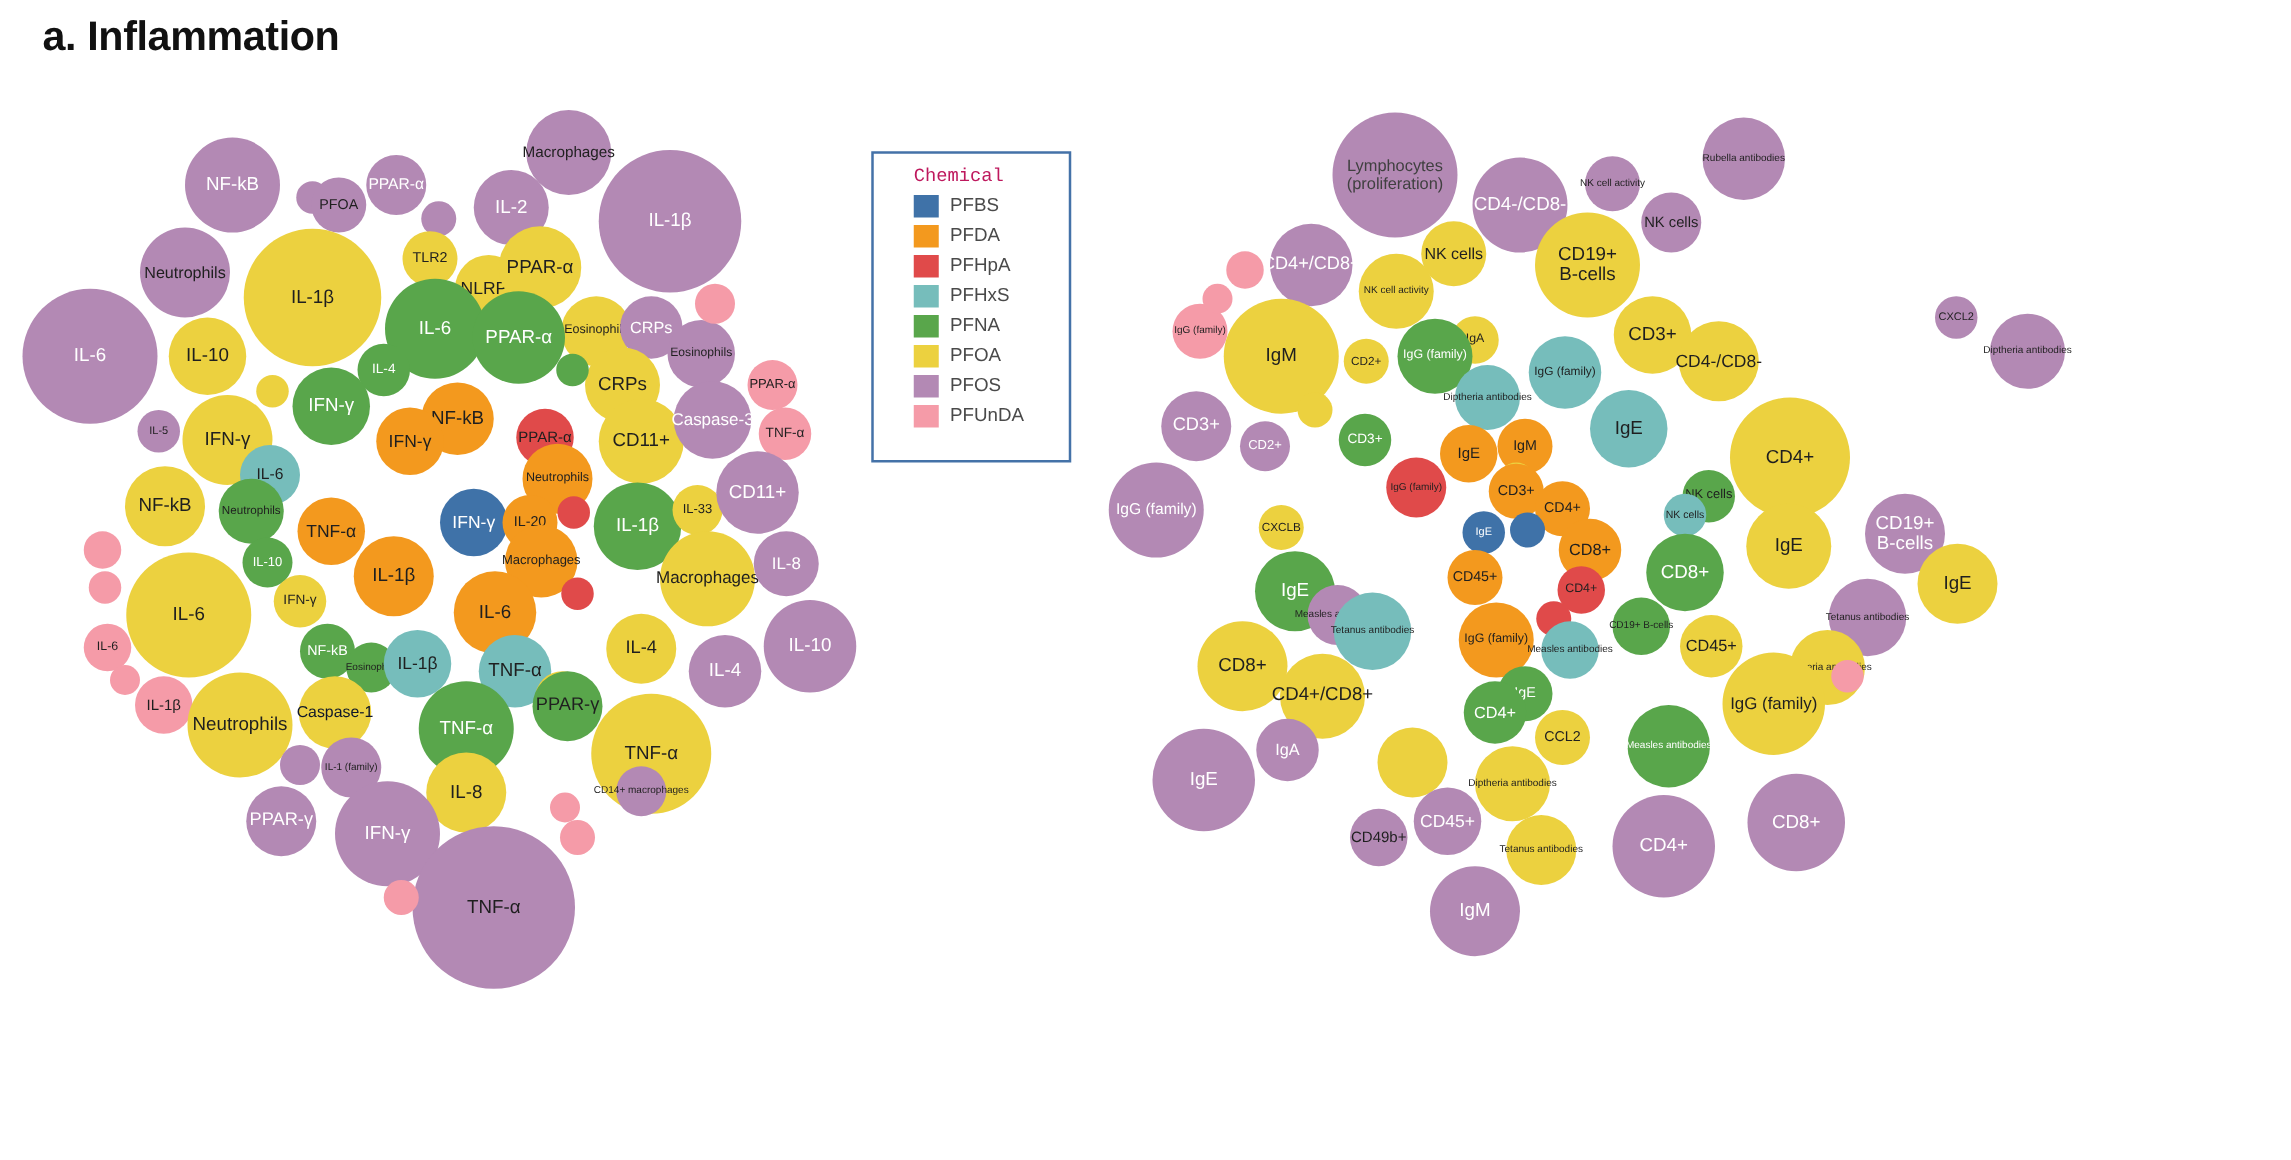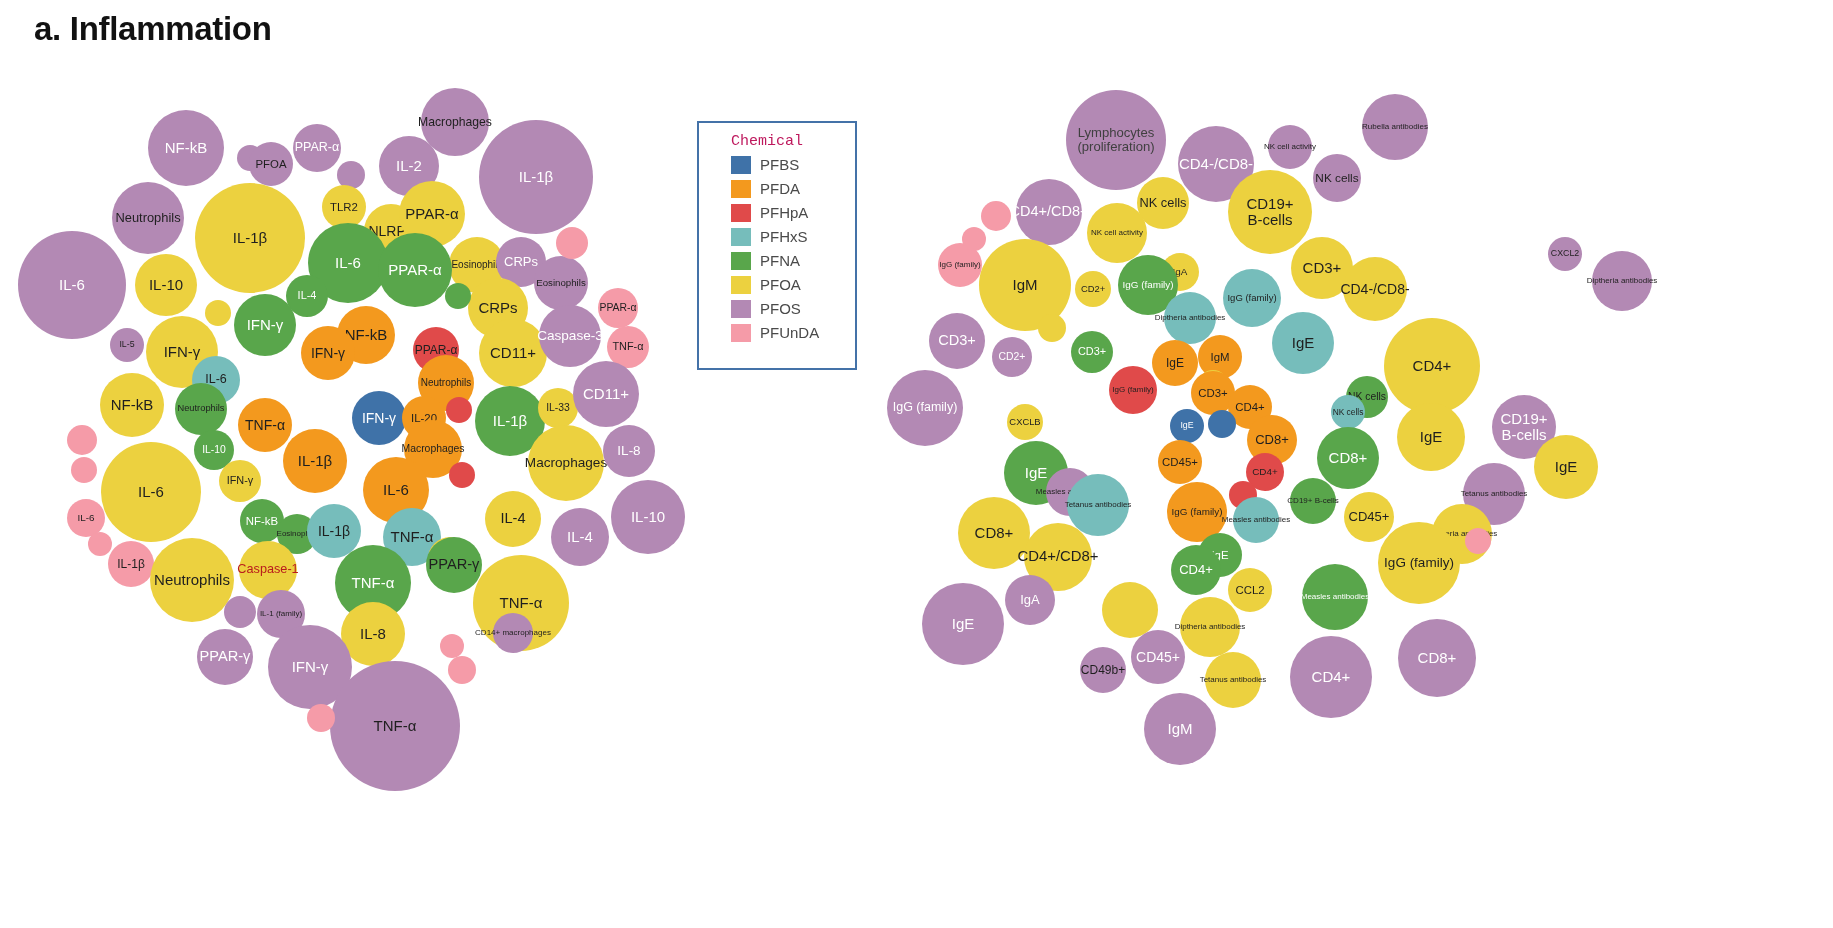--- a/index.html
+++ b/index.html
@@ -218,21 +218,21 @@
       <div class="bubble-label" style="left: 450px; top: 559px; font-size: 11.4px; color: rgb(31, 31, 31);">COX-2</div>
       <div class="bubble" style="left: 485px; top: 491px; width: 56px; height: 56px; background: rgb(236, 209, 63);"></div>
       <div class="bubble-label" style="left: 513px; top: 519px; font-size: 14.6px; color: rgb(31, 31, 31);">IL-4</div>
       <div class="bubble" style="left: 551px; top: 508px; width: 58px; height: 58px; background: rgb(179, 137, 180);"></div>
       <div class="bubble-label" style="left: 580px; top: 537px; font-size: 15px; color: rgb(255, 255, 255);">IL-4</div>
       <div class="bubble" style="left: 611px; top: 480px; width: 74px; height: 74px; background: rgb(179, 137, 180);"></div>
       <div class="bubble-label" style="left: 648px; top: 517px; font-size: 15px; color: rgb(255, 255, 255);">IL-10</div>
       <div class="bubble" style="left: 150px; top: 538px; width: 84px; height: 84px; background: rgb(236, 209, 63);"></div>
       <div class="bubble-label" style="left: 192px; top: 580px; font-size: 15px; color: rgb(31, 31, 31);">Neutrophils</div>
       <div class="bubble" style="left: 239px; top: 541px; width: 58px; height: 58px; background: rgb(236, 209, 63);"></div>
-      <div class="bubble-label" style="left: 268px; top: 570px; font-size: 12.7px; color: #b91c1c;">Caspase-1</div>
+      <div class="bubble-label" style="left: 268px; top: 570px; font-size: 12.7px; color: #0f172a;">Caspase-1</div>
       <div class="bubble" style="left: 335px; top: 545px; width: 76px; height: 76px; background: rgb(89, 166, 75);"></div>
       <div class="bubble-label" style="left: 373px; top: 583px; font-size: 15px; color: rgb(255, 255, 255);">TNF-α</div>
       <div class="bubble" style="left: 426px; top: 537px; width: 56px; height: 56px; background: rgb(89, 166, 75);"></div>
       <div class="bubble-label" style="left: 454px; top: 565px; font-size: 14.6px; color: rgb(31, 31, 31);">PPAR-γ</div>
       <div class="bubble" style="left: 257px; top: 590px; width: 48px; height: 48px; background: rgb(179, 137, 180);"></div>
       <div class="bubble-label" style="left: 281px; top: 614px; font-size: 8px; color: rgb(31, 31, 31);">IL-1 (family)</div>
       <div class="bubble" style="left: 224px; top: 596px; width: 32px; height: 32px; background: rgb(179, 137, 180);"></div>
       <div class="bubble" style="left: 473px; top: 555px; width: 96px; height: 96px; background: rgb(236, 209, 63);"></div>
       <div class="bubble-label" style="left: 521px; top: 603px; font-size: 15px; color: rgb(31, 31, 31);">TNF-α</div>
       <div class="bubble" style="left: 493px; top: 613px; width: 40px; height: 40px; background: rgb(179, 137, 180);"></div>

